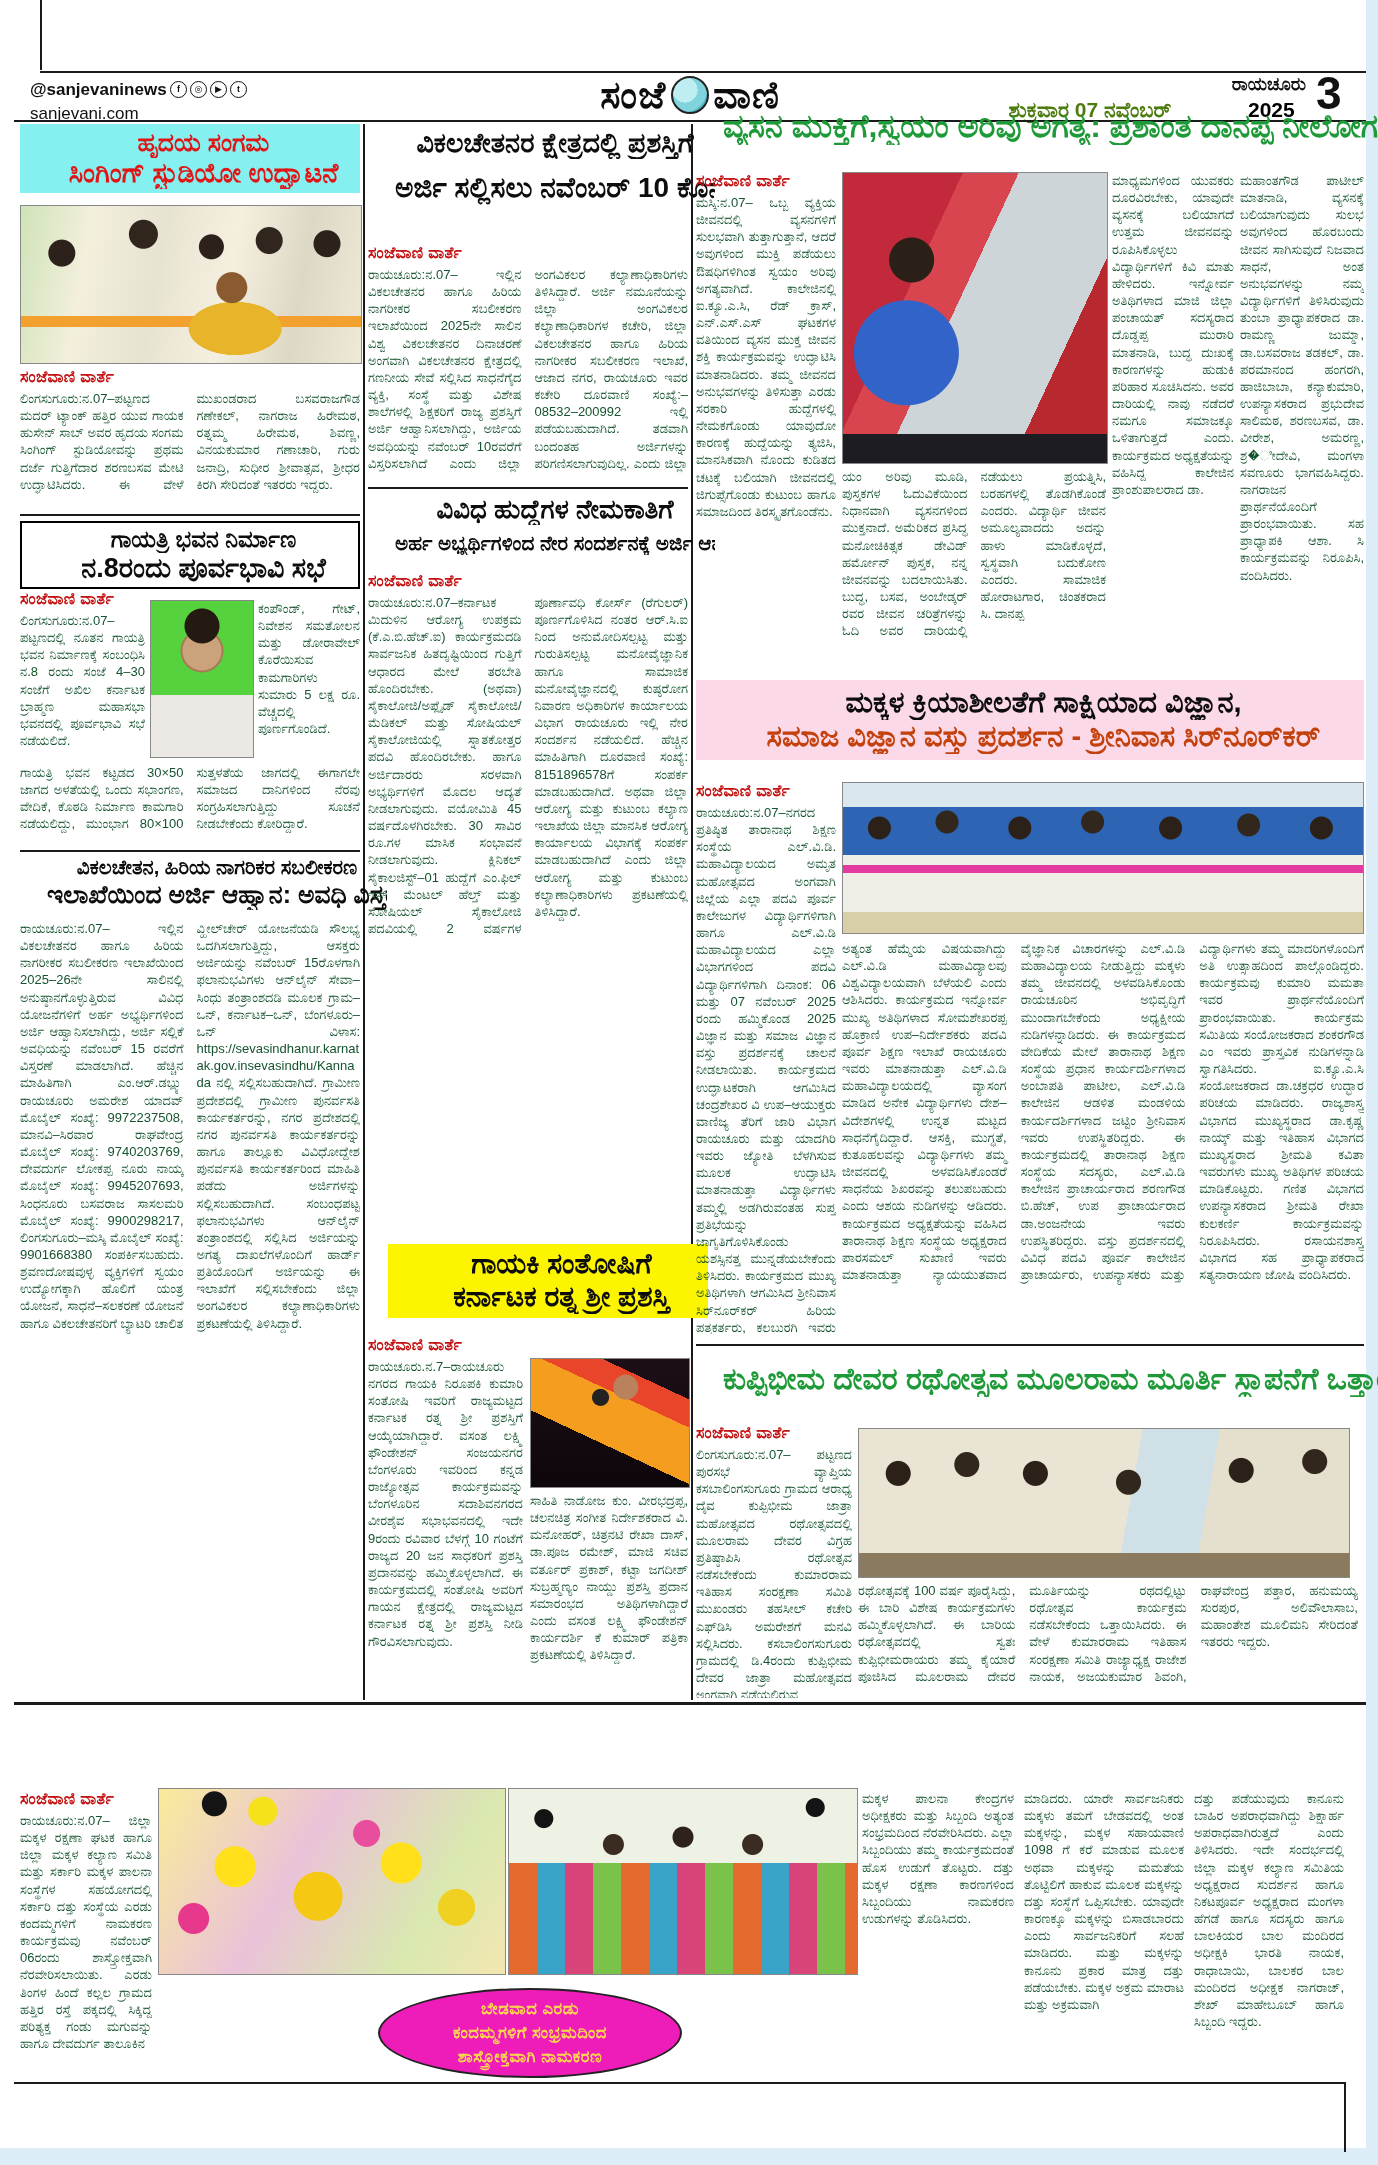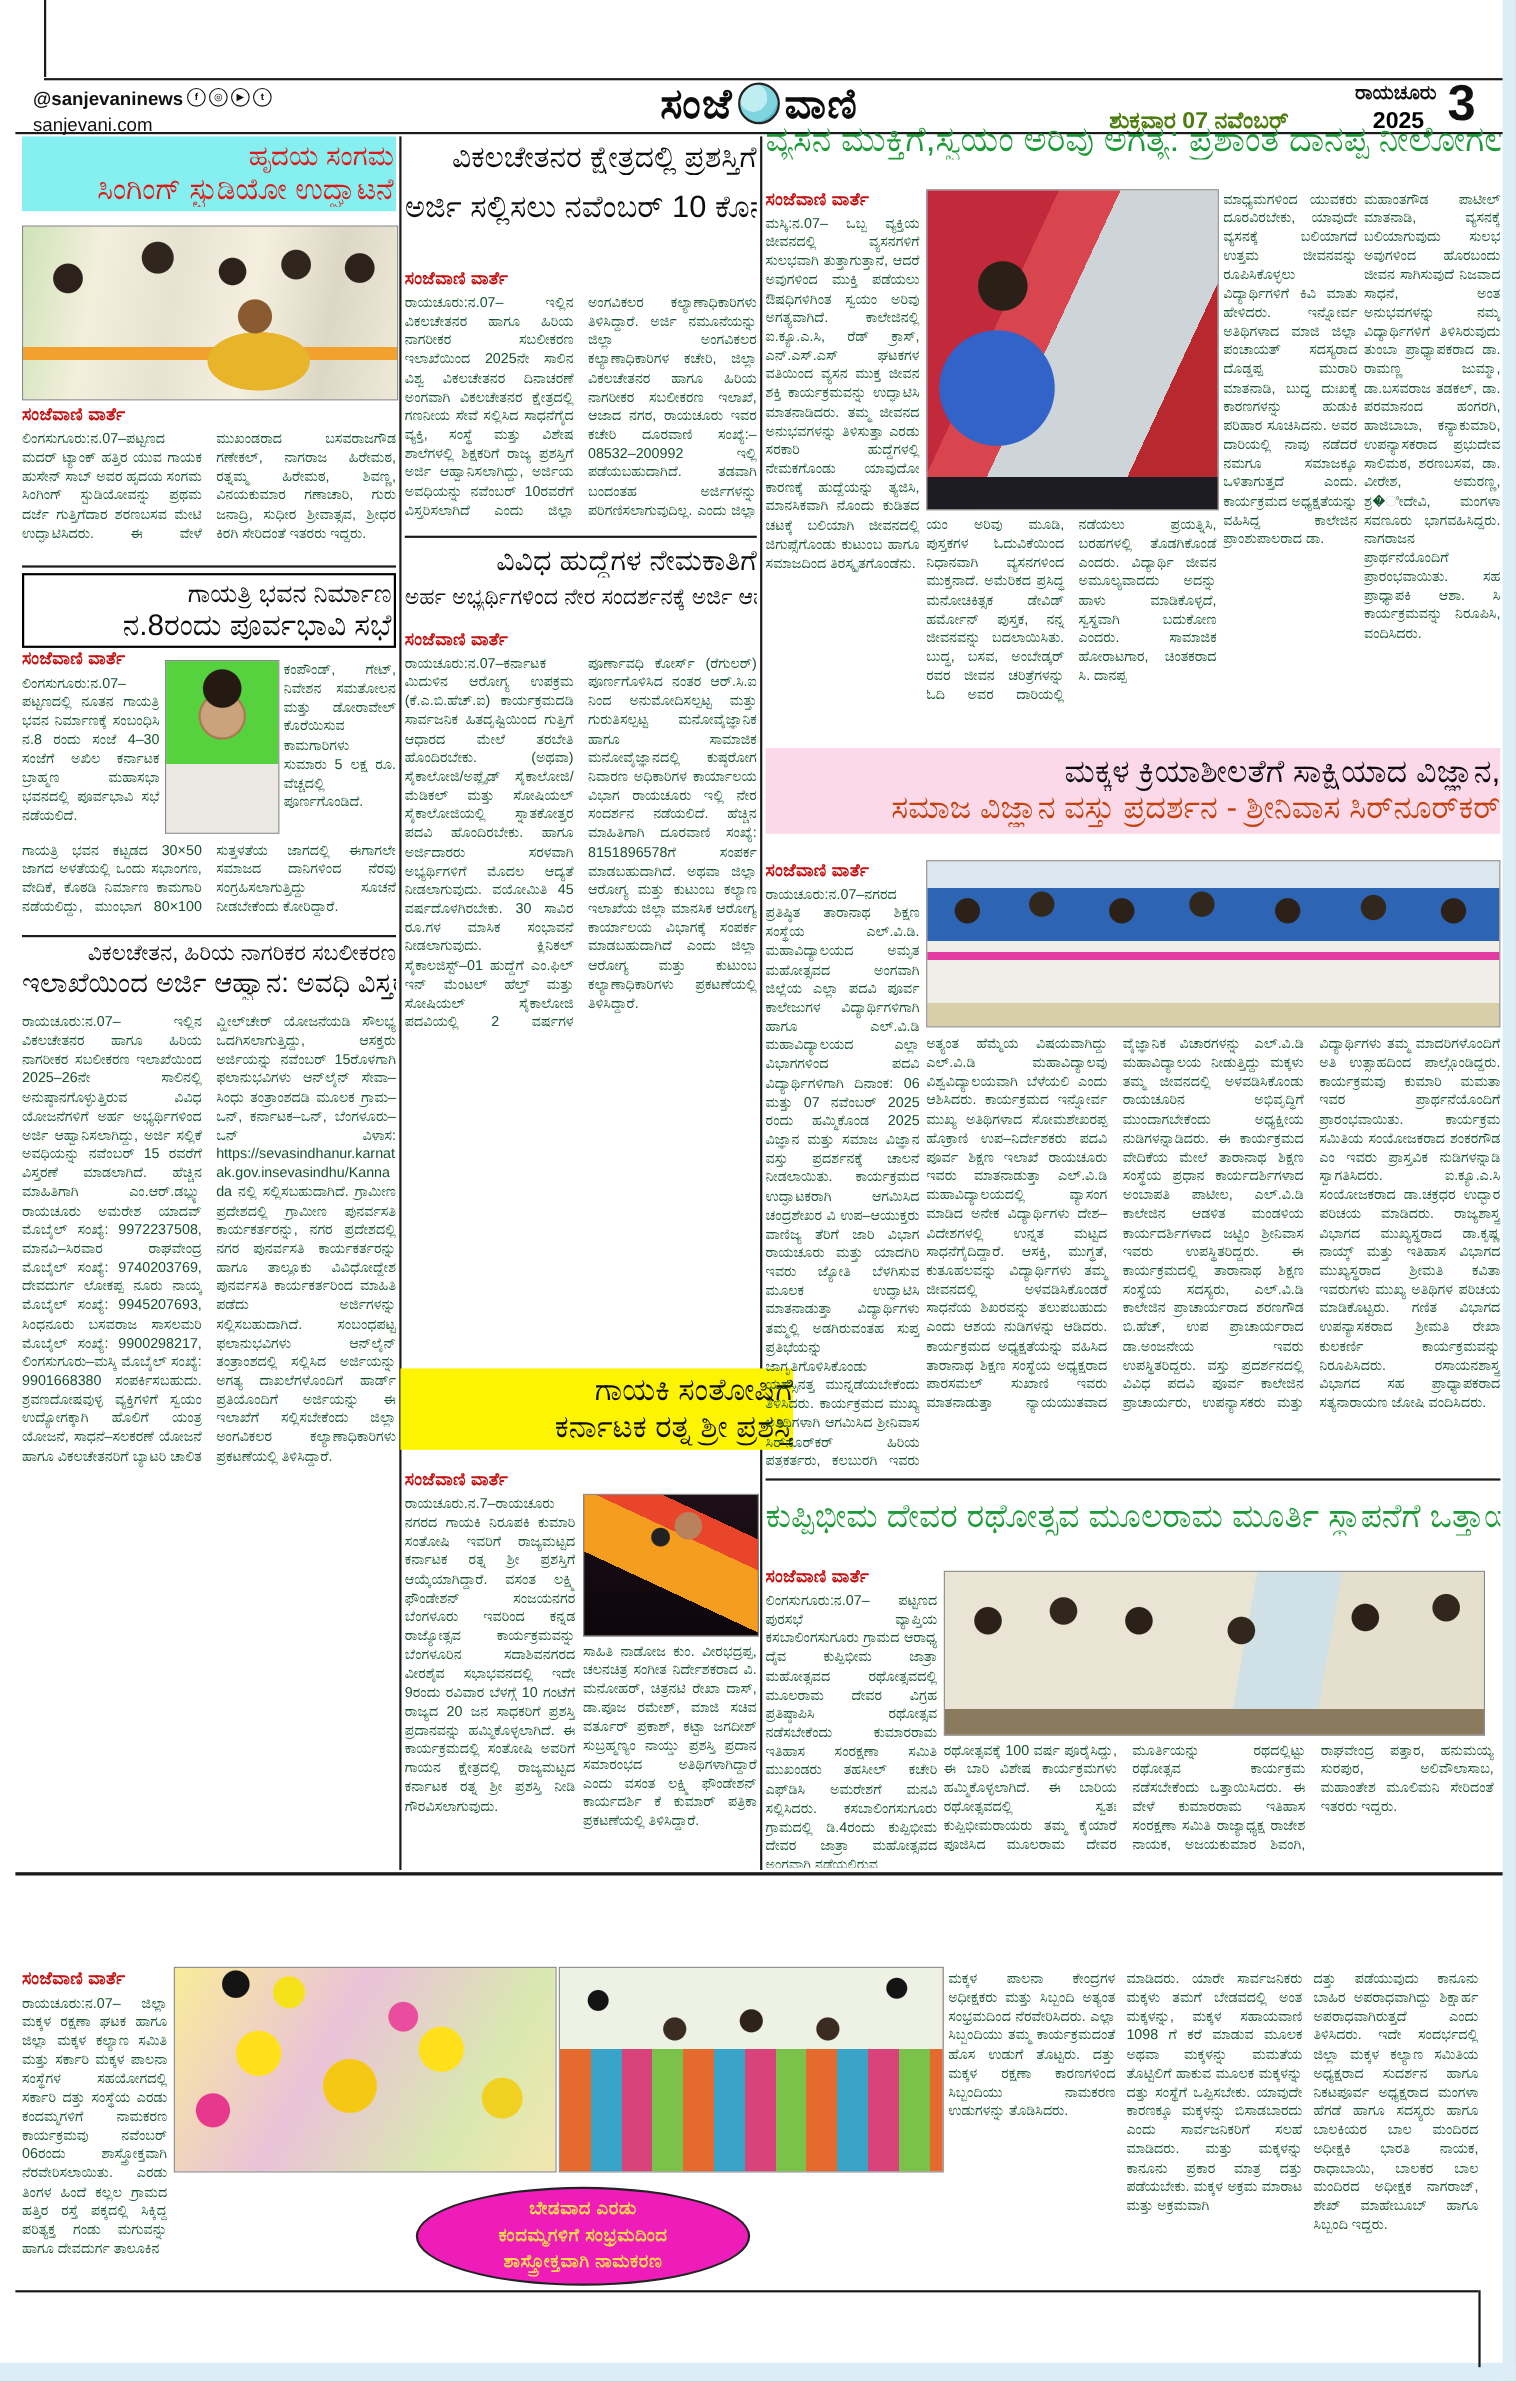--- a/index.html
+++ b/index.html
@@ -5,21 +5,21 @@
   html,body{margin:0;padding:0;background:#9a9a9a;}
   #page{position:relative;width:1378px;height:2165px;background:#ffffff;
         font-family:"Liberation Sans","DejaVu Sans",sans-serif;overflow:hidden;margin:0 auto;}
   .abs{position:absolute;}
   .rule-h{position:absolute;background:#1a1a1a;height:1.5px;}
   .rule-v{position:absolute;background:#1a1a1a;width:1.5px;}
   .byline{color:#c41111;font-weight:bold;font-size:16px;letter-spacing:.3px;}
   .body-txt{font-size:13px;line-height:1.32;text-align:justify;color:#14532d;overflow:hidden;word-break:break-word;}
   .cols2{column-count:2;column-gap:13px;}
   .cols3{column-count:3;column-gap:14px;}
-  .hl{font-weight:normal;text-align:right;overflow:hidden;color:#0d0d0d;}
+  .hl{font-weight:bold;text-align:center;overflow:hidden;color:#0d0d0d;margin-left:27px;}
   .nowrap{white-space:nowrap;}
   .photo{position:absolute;border:1px solid #888;}
   
   .social-dot{display:inline-block;width:15px;height:15px;border:1.6px solid #111;border-radius:50%;
               font-size:9px;line-height:15px;text-align:center;font-weight:bold;margin-right:3px;vertical-align:middle;color:#111;}
   .logo{font-size:38px;font-weight:bold;color:#0d0d0d;letter-spacing:1px;}
   .globe{display:inline-block;width:34px;height:34px;border-radius:50%;vertical-align:-6px;
          background:radial-gradient(circle at 35% 35%, #bfeef2 0 40%, #7fd4de 41% 70%, #57b7c4 71% 100%);
          border:2px solid #222;}
   
@@ -164,21 +164,21 @@
   <div class="abs byline" style="left:368px;top:244px;">ಸಂಜೆವಾಣಿ ವಾರ್ತೆ</div>
   <div class="abs body-txt cols2" style="left:368px;top:266px;width:320px;height:216px;">ರಾಯಚೂರು:ನ.07– ಇಲ್ಲಿನ ವಿಕಲಚೇತನರ ಹಾಗೂ ಹಿರಿಯ ನಾಗರೀಕರ ಸಬಲೀಕರಣ ಇಲಾಖೆಯಿಂದ 2025ನೇ ಸಾಲಿನ ವಿಶ್ವ ವಿಕಲಚೇತನರ ದಿನಾಚರಣೆ ಅಂಗವಾಗಿ ವಿಕಲಚೇತನರ ಕ್ಷೇತ್ರದಲ್ಲಿ ಗಣನೀಯ ಸೇವೆ ಸಲ್ಲಿಸಿದ ಸಾಧನೆಗೈದ ವ್ಯಕ್ತಿ, ಸಂಸ್ಥೆ ಮತ್ತು ವಿಶೇಷ ಶಾಲೆಗಳಲ್ಲಿ ಶಿಕ್ಷಕರಿಗೆ ರಾಜ್ಯ ಪ್ರಶಸ್ತಿಗೆ ಅರ್ಜಿ ಆಹ್ವಾನಿಸಲಾಗಿದ್ದು, ಅರ್ಜಿಯ ಅವಧಿಯನ್ನು ನವೆಂಬರ್ 10ರವರೆಗೆ ವಿಸ್ತರಿಸಲಾಗಿದೆ ಎಂದು ಜಿಲ್ಲಾ ಅಂಗವಿಕಲರ ಕಲ್ಯಾಣಾಧಿಕಾರಿಗಳು ತಿಳಿಸಿದ್ದಾರೆ. ಅರ್ಜಿ ನಮೂನೆಯನ್ನು ಜಿಲ್ಲಾ ಅಂಗವಿಕಲರ ಕಲ್ಯಾಣಾಧಿಕಾರಿಗಳ ಕಚೇರಿ, ಜಿಲ್ಲಾ ವಿಕಲಚೇತನರ ಹಾಗೂ ಹಿರಿಯ ನಾಗರೀಕರ ಸಬಲೀಕರಣ ಇಲಾಖೆ, ಆಜಾದ ನಗರ, ರಾಯಚೂರು ಇವರ ಕಚೇರಿ ದೂರವಾಣಿ ಸಂಖ್ಯೆ:–08532–200992 ಇಲ್ಲಿ ಪಡೆಯಬಹುದಾಗಿದೆ. ತಡವಾಗಿ ಬಂದಂತಹ ಅರ್ಜಿಗಳನ್ನು ಪರಿಗಣಿಸಲಾಗುವುದಿಲ್ಲ. ಎಂದು ಜಿಲ್ಲಾ ಅಂಗವಿಕಲರ ಕಲ್ಯಾಣಾಧಿಕಾರಿಗಳು ಪ್ರಕಟಣೆಯಲ್ಲಿ ತಿಳಿಸಿದ್ದಾರೆ.</div>
 
   <div class="rule-h" style="left:368px;top:487px;width:320px;"></div>
 
   <div class="abs hl nowrap" style="left:368px;top:494px;width:320px;font-size:26px;">ವಿವಿಧ ಹುದ್ದೆಗಳ ನೇಮಕಾತಿಗೆ</div>
   <div class="abs hl nowrap" style="left:368px;top:532px;width:320px;font-size:20px;">ಅರ್ಹ ಅಭ್ಯರ್ಥಿಗಳಿಂದ ನೇರ ಸಂದರ್ಶನಕ್ಕೆ ಅರ್ಜಿ ಆಹ್ವಾನ</div>
   <div class="abs byline" style="left:368px;top:572px;">ಸಂಜೆವಾಣಿ ವಾರ್ತೆ</div>
   <div class="abs body-txt cols2" style="left:368px;top:594px;width:320px;height:644px;">ರಾಯಚೂರು:ನ.07–ಕರ್ನಾಟಕ ಮಿದುಳಿನ ಆರೋಗ್ಯ ಉಪಕ್ರಮ (ಕೆ.ಎ.ಬಿ.ಹೆಚ್.ಐ) ಕಾರ್ಯಕ್ರಮದಡಿ ಸಾರ್ವಜನಿಕ ಹಿತದೃಷ್ಟಿಯಿಂದ ಗುತ್ತಿಗೆ ಆಧಾರದ ಮೇಲೆ ತರಬೇತಿ ಹೊಂದಿರಬೇಕು. (ಅಥವಾ) ಸೈಕಾಲೋಜಿ/ಅಪ್ಲೈಡ್ ಸೈಕಾಲೋಜಿ/ ಮೆಡಿಕಲ್ ಮತ್ತು ಸೋಷಿಯಲ್ ಸೈಕಾಲೋಜಿಯಲ್ಲಿ ಸ್ನಾತಕೋತ್ತರ ಪದವಿ ಹೊಂದಿರಬೇಕು. ಹಾಗೂ ಅರ್ಜಿದಾರರು ಸರಳವಾಗಿ ಅಭ್ಯರ್ಥಿಗಳಿಗೆ ಮೊದಲ ಆದ್ಯತೆ ನೀಡಲಾಗುವುದು. ವಯೋಮಿತಿ 45 ವರ್ಷದೊಳಗಿರಬೇಕು. 30 ಸಾವಿರ ರೂ.ಗಳ ಮಾಸಿಕ ಸಂಭಾವನೆ ನೀಡಲಾಗುವುದು. ಕ್ಲಿನಿಕಲ್ ಸೈಕಾಲಜಿಸ್ಟ್–01 ಹುದ್ದೆಗೆ ಎಂ.ಫಿಲ್ ಇನ್ ಮೆಂಟಲ್ ಹೆಲ್ತ್ ಮತ್ತು ಸೋಷಿಯಲ್ ಸೈಕಾಲೋಜಿ ಪದವಿಯಲ್ಲಿ 2 ವರ್ಷಗಳ ಪೂರ್ಣಾವಧಿ ಕೋರ್ಸ್ (ರೆಗುಲರ್) ಪೂರ್ಣಗೊಳಿಸಿದ ನಂತರ ಆರ್.ಸಿ.ಐ ನಿಂದ ಅನುಮೋದಿಸಲ್ಪಟ್ಟ ಮತ್ತು ಗುರುತಿಸಲ್ಪಟ್ಟ ಮನೋವೈಜ್ಞಾನಿಕ ಹಾಗೂ ಸಾಮಾಜಿಕ ಮನೋವೈಜ್ಞಾನದಲ್ಲಿ ಕುಷ್ಠರೋಗ ನಿವಾರಣ ಅಧಿಕಾರಿಗಳ ಕಾರ್ಯಾಲಯ ವಿಭಾಗ ರಾಯಚೂರು ಇಲ್ಲಿ ನೇರ ಸಂದರ್ಶನ ನಡೆಯಲಿದೆ. ಹೆಚ್ಚಿನ ಮಾಹಿತಿಗಾಗಿ ದೂರವಾಣಿ ಸಂಖ್ಯೆ: 8151896578ಗೆ ಸಂಪರ್ಕ ಮಾಡಬಹುದಾಗಿದೆ. ಅಥವಾ ಜಿಲ್ಲಾ ಆರೋಗ್ಯ ಮತ್ತು ಕುಟುಂಬ ಕಲ್ಯಾಣ ಇಲಾಖೆಯ ಜಿಲ್ಲಾ ಮಾನಸಿಕ ಆರೋಗ್ಯ ಕಾರ್ಯಾಲಯ ವಿಭಾಗಕ್ಕೆ ಸಂಪರ್ಕ ಮಾಡಬಹುದಾಗಿದೆ ಎಂದು ಜಿಲ್ಲಾ ಆರೋಗ್ಯ ಮತ್ತು ಕುಟುಂಬ ಕಲ್ಯಾಣಾಧಿಕಾರಿಗಳು ಪ್ರಕಟಣೆಯಲ್ಲಿ ತಿಳಿಸಿದ್ದಾರೆ.</div>
 
-  <div class="abs box-yellow" style="left:364px;top:1244px;width:357px;padding:4px 0;text-align:center;">
+  <div class="abs box-yellow" style="left:388px;top:1244px;width:320px;padding:4px 0;text-align:center;">
     <div class="hl nowrap" style="font-size:28px;">ಗಾಯಕಿ ಸಂತೋಷಿಗೆ</div>
     <div class="hl nowrap" style="font-size:28px;">ಕರ್ನಾಟಕ ರತ್ನ ಶ್ರೀ ಪ್ರಶಸ್ತಿ</div>
   </div>
   <div class="abs byline" style="left:368px;top:1336px;">ಸಂಜೆವಾಣಿ ವಾರ್ತೆ</div>
   <div class="abs body-txt" style="left:368px;top:1358px;width:155px;height:342px;">ರಾಯಚೂರು.ನ.7–ರಾಯಚೂರು ನಗರದ ಗಾಯಕಿ ನಿರೂಪಕಿ ಕುಮಾರಿ ಸಂತೋಷಿ ಇವರಿಗೆ ರಾಜ್ಯಮಟ್ಟದ ಕರ್ನಾಟಕ ರತ್ನ ಶ್ರೀ ಪ್ರಶಸ್ತಿಗೆ ಆಯ್ಕೆಯಾಗಿದ್ದಾರೆ. ವಸಂತ ಲಕ್ಷ್ಮಿ ಫೌಂಡೇಶನ್ ಸಂಜಯನಗರ ಬೆಂಗಳೂರು ಇವರಿಂದ ಕನ್ನಡ ರಾಜ್ಯೋತ್ಸವ ಕಾರ್ಯಕ್ರಮವನ್ನು ಬೆಂಗಳೂರಿನ ಸದಾಶಿವನಗರದ ವೀರಶೈವ ಸಭಾಭವನದಲ್ಲಿ ಇದೇ 9ರಂದು ರವಿವಾರ ಬೆಳಗ್ಗೆ 10 ಗಂಟೆಗೆ ರಾಜ್ಯದ 20 ಜನ ಸಾಧಕರಿಗೆ ಪ್ರಶಸ್ತಿ ಪ್ರದಾನವನ್ನು ಹಮ್ಮಿಕೊಳ್ಳಲಾಗಿದೆ. ಈ ಕಾರ್ಯಕ್ರಮದಲ್ಲಿ ಸಂತೋಷಿ ಅವರಿಗೆ ಗಾಯನ ಕ್ಷೇತ್ರದಲ್ಲಿ ರಾಜ್ಯಮಟ್ಟದ ಕರ್ನಾಟಕ ರತ್ನ ಶ್ರೀ ಪ್ರಶಸ್ತಿ ನೀಡಿ ಗೌರವಿಸಲಾಗುವುದು.</div>
   <div class="photo" id="ph-b3" style="left:530px;top:1358px;width:158px;height:128px;"></div>
   <div class="abs body-txt" style="left:530px;top:1492px;width:158px;height:208px;">ಸಾಹಿತಿ ನಾಡೋಜ ಕುಂ. ವೀರಭದ್ರಪ್ಪ, ಚಲನಚಿತ್ರ ಸಂಗೀತ ನಿರ್ದೇಶಕರಾದ ವಿ. ಮನೋಹರ್, ಚಿತ್ರನಟಿ ರೇಖಾ ದಾಸ್, ಡಾ.ಪೂಜ ರಮೇಶ್, ಮಾಜಿ ಸಚಿವ ವರ್ತೂರ್ ಪ್ರಕಾಶ್, ಕಟ್ಟಾ ಜಗದೀಶ್ ಸುಬ್ರಹ್ಮಣ್ಯಂ ನಾಯ್ಡು ಪ್ರಶಸ್ತಿ ಪ್ರದಾನ ಸಮಾರಂಭದ ಅತಿಥಿಗಳಾಗಿದ್ದಾರೆ ಎಂದು ವಸಂತ ಲಕ್ಷ್ಮಿ ಫೌಂಡೇಶನ್ ಕಾರ್ಯದರ್ಶಿ ಕೆ ಕುಮಾರ್ ಪತ್ರಿಕಾ ಪ್ರಕಟಣೆಯಲ್ಲಿ ತಿಳಿಸಿದ್ದಾರೆ.</div>
 
   <div class="abs hl nowrap green-hl" style="left:696px;top:108px;width:668px;font-size:32px;">ವ್ಯಸನ ಮುಕ್ತಿಗೆ,ಸ್ವಯಂ ಅರಿವು ಅಗತ್ಯ: ಪ್ರಶಾಂತ ದಾನಪ್ಪ ನೀಲೋಗಲ್</div>
   <div class="abs byline" style="left:696px;top:172px;">ಸಂಜೆವಾಣಿ ವಾರ್ತೆ</div>

